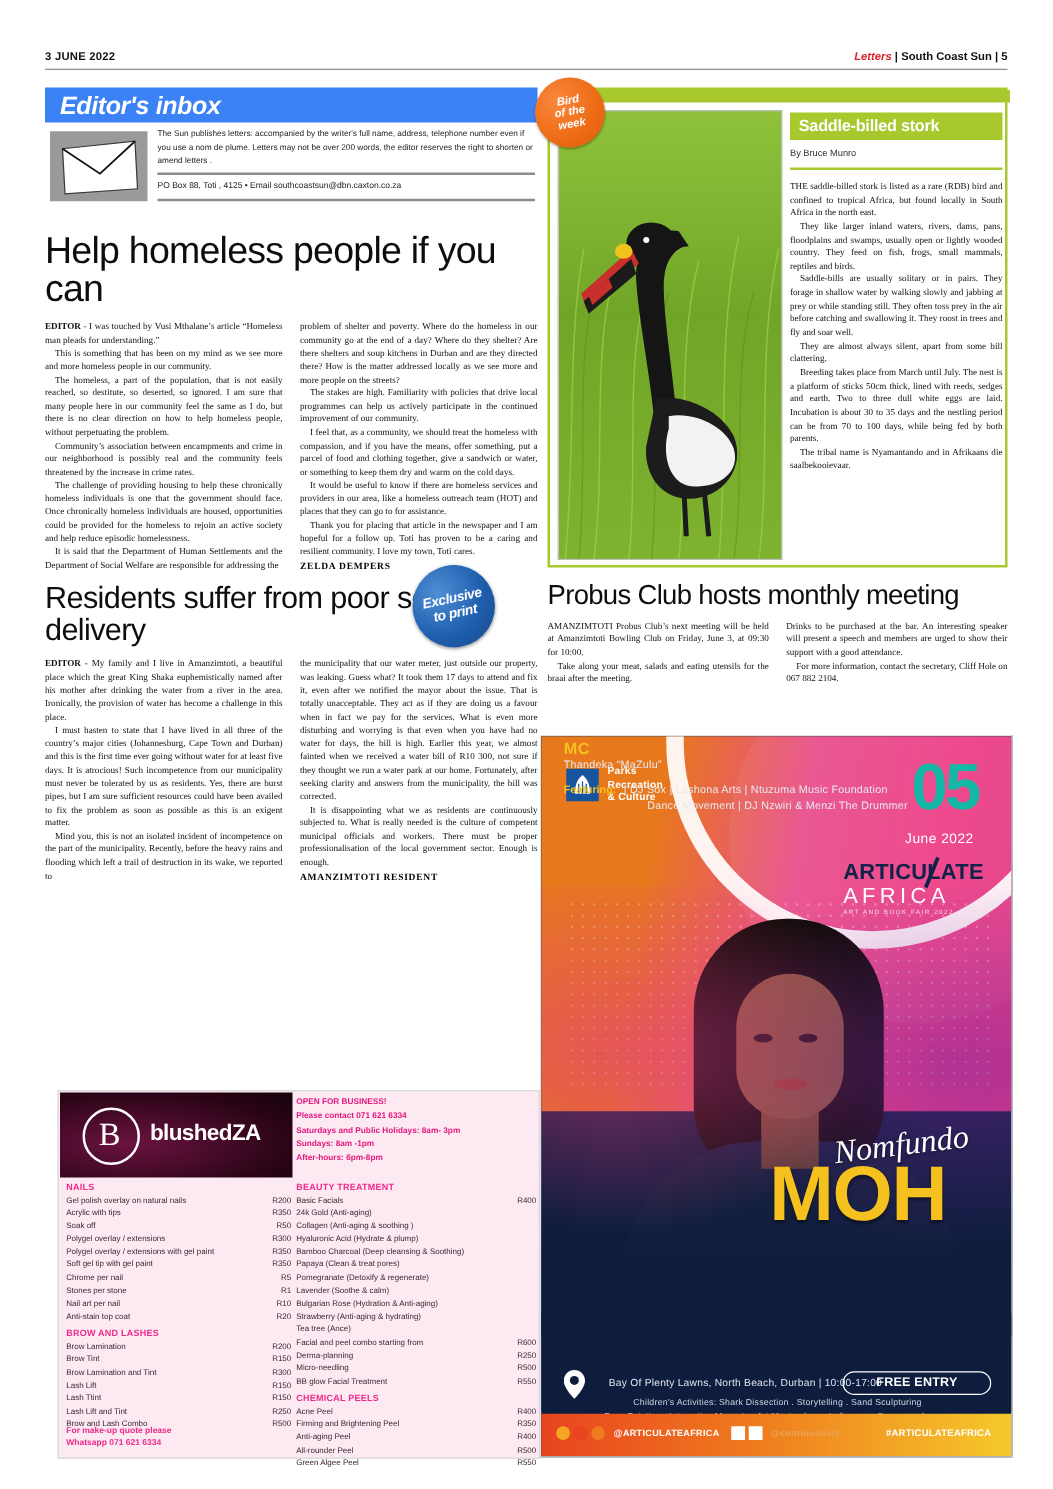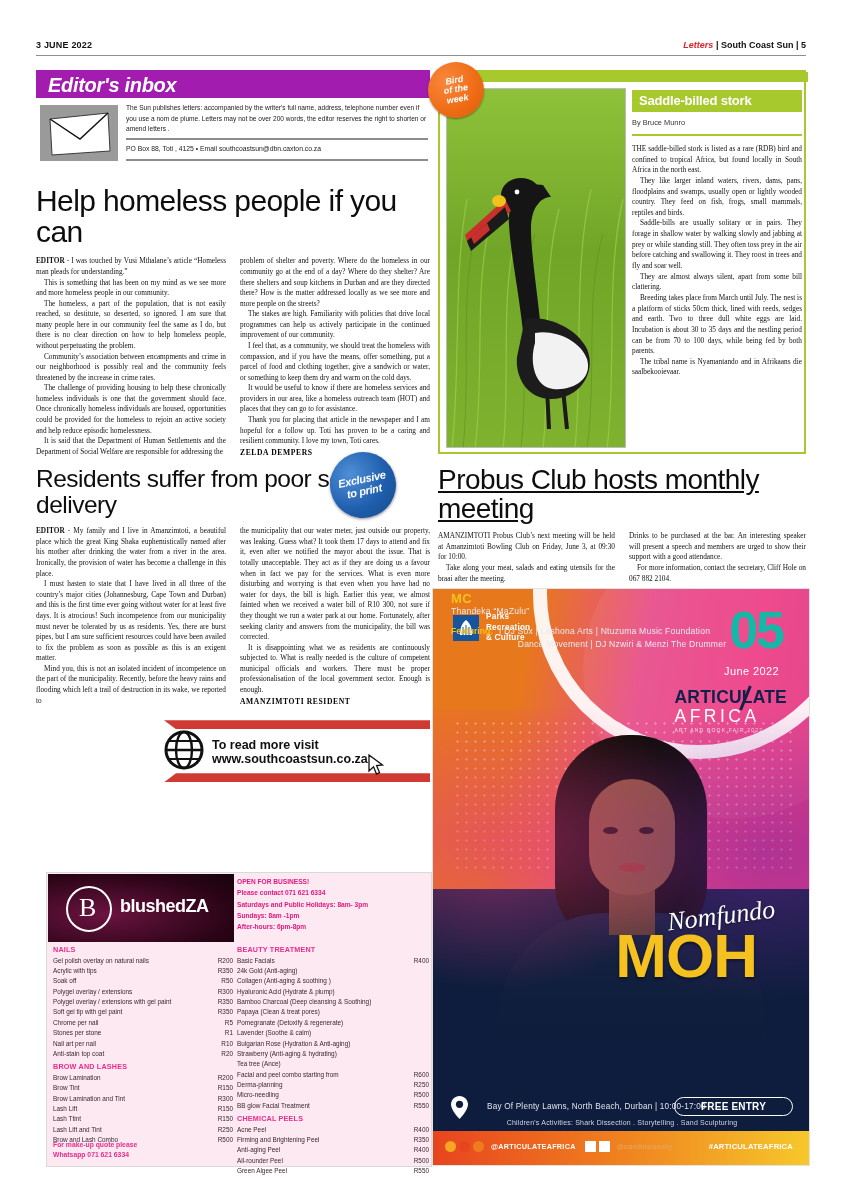--- a/index.html
+++ b/index.html
@@ -13,21 +13,21 @@
   
   .masthead { position:absolute; left:36px; top:40px; width:770px; height:24px; }
   .masthead .date { position:absolute; left:0; top:0; font-size:9px; font-weight:bold; color:#111; letter-spacing:.2px; }
   .masthead .folio { position:absolute; right:0; top:0; font-size:9px; font-weight:bold; color:#111; }
   .masthead .folio .sect { color:#d8232a; font-style:italic; }
   .masthead .rule { position:absolute; left:0; top:15px; width:770px; height:1px; background:#8e8e8e; }
 
   
   .leftcol { position:absolute; left:36px; top:70px; width:394px; }
 
-  .eibar { position:relative; width:394px; height:28px; background:#a21caf; }
+  .eibar { position:relative; width:394px; height:28px; background:#3b82f6; }
   .eibar .t { position:absolute; left:12px; top:4px; color:#fff; font-style:italic; font-weight:bold; font-size:20px; letter-spacing:-.3px; }
 
   .eibox { position:relative; width:394px; height:66px; margin-top:5px; }
   .env { position:absolute; left:4px; top:2px; width:78px; height:56px; background:#9a9a9a; }
   .env svg { display:block; }
   .eitext { position:absolute; left:90px; top:0px; width:302px; font-family:"Liberation Sans", sans-serif; font-size:6.6px; line-height:1.62; color:#222; }
   .eihr { position:absolute; left:90px; width:302px; height:2px; background:#8c8c8c; }
   .eiaddr { position:absolute; left:90px; width:302px; font-size:6.8px; color:#222; }
 
   .headline1 { margin-top:16px; font-family:"Liberation Sans", sans-serif; font-weight:normal; font-size:30px; line-height:1.04; color:#0d0d0d; letter-spacing:-.6px; }
@@ -87,21 +87,21 @@
      background:linear-gradient(175deg,#7fb22b 0%, #96c63a 30%, #6f9f22 62%, #8ab833 100%); }
   .grass { position:absolute; inset:0; }
   .storkname { position:absolute; left:192px; top:18px; width:170px; height:22px; background:#a8c92e; }
   .storkname span { position:absolute; left:7px; top:3px; color:#fff; font-size:13px; font-weight:bold; letter-spacing:-.2px; }
   .byline { position:absolute; left:192px; top:46px; font-size:7.4px; color:#333; }
   .bylinerule { position:absolute; left:192px; top:62px; width:170px; height:2px; background:#a8c92e; }
   .birdtext { position:absolute; left:192px; top:72px; width:170px; font-family:"Liberation Serif", serif; font-size:7.3px; line-height:1.46; color:#111; text-align:justify; }
   .birdtext p { text-indent:8px; margin:0; }
   .birdtext p.first { text-indent:0; }
 
-  .headline3 { margin-top:11px; font-size:28px; line-height:1.04; color:#0d0d0d; letter-spacing:-.55px;text-decoration:underline; }
+  .headline3 { margin-top:11px; font-size:22px; line-height:1.04; color:#0d0d0d; letter-spacing:-.55px; }
   .probus { display:flex; gap:14px; margin-top:8px; }
   .probus .c { width:177px; }
 
   
   .ad-art { position:absolute; left:432px; top:588px; width:378px; height:578px; overflow:hidden; border:1px solid #e2e2e2; background:#0e1d3d; }
   .art-top { position:absolute; left:0; top:0; width:378px; height:300px; overflow:hidden;
      background:linear-gradient(100deg,#e8781c 0%, #e8781c 24%, #e84e8c 52%, #ed3f86 78%, #e23a86 100%); }
   .art-swoosh { position:absolute; left:100px; top:-160px; width:330px; height:330px; border:14px solid rgba(255,255,255,.92); border-radius:50%; }
   .art-swoosh2 { position:absolute; left:150px; top:-70px; width:300px; height:300px; border-radius:50%; background:rgba(255,255,255,0.06); }
   .art-dots { position:absolute; left:20px; top:130px; width:340px; height:150px; opacity:.33;
@@ -226,39 +226,20 @@
       </div>
       <div class="c">
         <div class="body" id="l2c2">
             <p class="first">the municipality that our water meter, just outside our property, was leaking. Guess what? It took them 17 days to attend and fix it, even after we notified the mayor about the issue. That is totally unacceptable. They act as if they are doing us a favour when in fact we pay for the services. What is even more disturbing and worrying is that even when you have had no water for days, the bill is high. Earlier this year, we almost fainted when we received a water bill of R10 300, not sure if they thought we run a water park at our home. Fortunately, after seeking clarity and answers from the municipality, the bill was corrected.</p>
             <p class="">It is disappointing what we as residents are continuously subjected to. What is really needed is the culture of competent municipal officials and workers. There must be proper professionalisation of the local government sector. Enough is enough.</p>
           </div>
         <div class="sig">AMANZIMTOTI RESIDENT</div>
       </div>
     </div>
 
-    <div class="webpromo">
-      <div class="arrowtop"></div>
-      <div class="arrowbot"></div>
-      <div class="globe">
-        <svg width="40" height="40" viewBox="0 0 40 40">
-          <circle cx="20" cy="20" r="18" fill="none" stroke="#111" stroke-width="3"></circle>
-          <ellipse cx="20" cy="20" rx="8" ry="18" fill="none" stroke="#111" stroke-width="2.4"></ellipse>
-          <line x1="2" y1="20" x2="38" y2="20" stroke="#111" stroke-width="2.4"></line>
-          <line x1="5" y1="11" x2="35" y2="11" stroke="#111" stroke-width="2"></line>
-          <line x1="5" y1="29" x2="35" y2="29" stroke="#111" stroke-width="2"></line>
-        </svg>
-      </div>
-      <div class="wt">To read more visit www.southcoastsun.co.za</div>
-      <div class="cursor">
-        <svg width="18" height="22" viewBox="0 0 18 22">
-          <polygon points="1,1 1,17 5.5,12.8 8.5,20 11.5,18.6 8.6,11.6 14.5,11" fill="#ffffff" stroke="#111" stroke-width="1.3"></polygon>
-        </svg>
-      </div>
-    </div>
 
   </div>
 
   <div class="excl">
     <div class="l1">Exclusive</div>
     <div class="l2">to print</div>
   </div>
 
   <div class="ad-blush">
     <div class="blush-logo">

